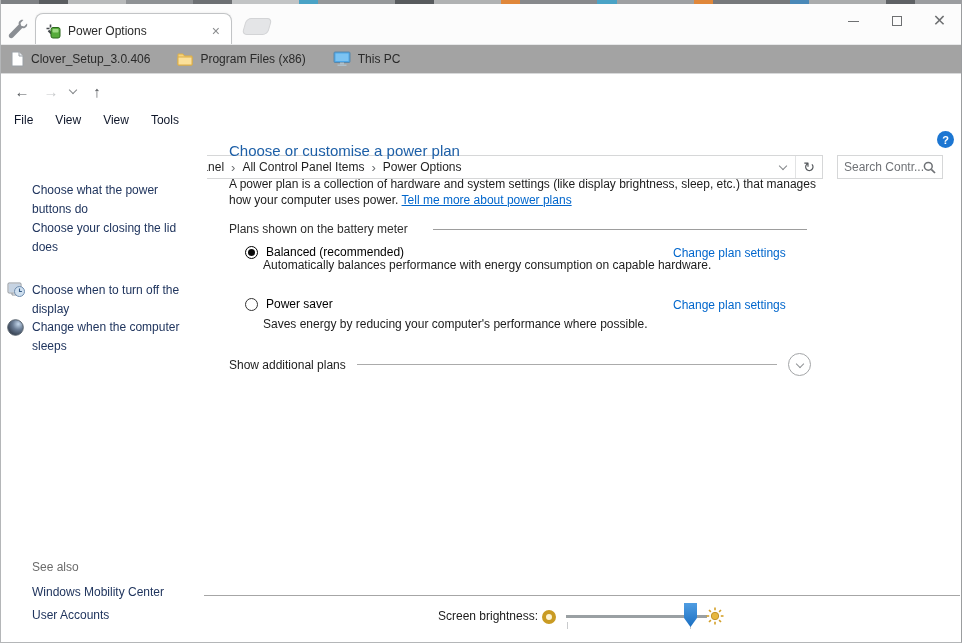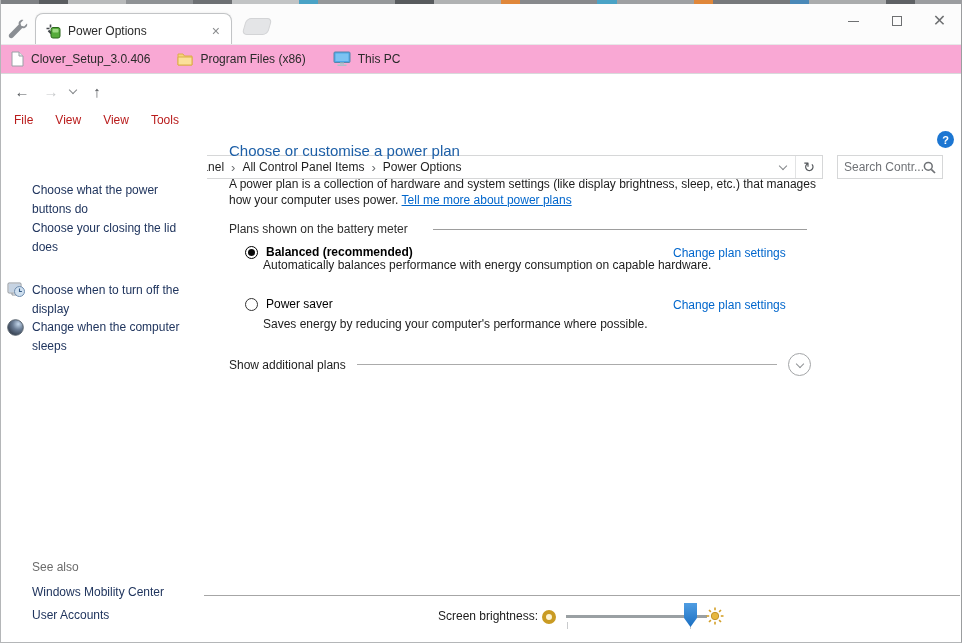--- a/index.html
+++ b/index.html
@@ -25,21 +25,21 @@
   .tab-close { color:#8a8c8e; font-size:14px; line-height:14px; padding:0 2px; cursor:default; }
   .newtab { position:absolute; left:243px; top:14px; width:26px; height:17px; background:#e4e5e7;
             border:1px solid #d3d4d6; border-radius:5px; transform:skewX(-16deg); }
   .win-controls { position:absolute; right:2px; top:2px; display:flex; }
   .win-btn { width:43px; height:30px; display:flex; align-items:center; justify-content:center; }
   .glyph-min { width:11px; height:0; border-top:1px solid #6e7072; }
   .glyph-max { width:10px; height:10px; border:1px solid #6e7072; }
   .glyph-close { font-size:16px; color:#6e7072; line-height:16px; }
 
   
-  .bookmarks { position:absolute; left:0; top:44px; width:962px; height:30px; background:#f9a8d4;
+  .bookmarks { position:absolute; left:0; top:44px; width:962px; height:30px; background:#a3a3a3;
                border-top:1px solid #e7e8e9; border-bottom:1px solid #d8d9da;
                display:flex; align-items:center; padding-left:10px; }
   .bookmark { display:flex; align-items:center; gap:7px; margin-right:27px; color:#2a2a2a; }
 
   
   .navbar { position:absolute; left:0; top:76px; width:962px; height:30px; background:#fff; }
   .nav-btn { position:absolute; top:3px; width:26px; height:24px; display:flex; align-items:center;
              justify-content:center; font-size:15px; }
   .back { left:8px; color:#53575b; }
   .fwd { left:37px; color:#c8cacc; }
@@ -58,21 +58,21 @@
                   color:#53575b; font-size:14px; }
   .searchbox { position:absolute; left:836px; top:79px; width:106px; height:24px; border:1px solid #d6d7d8;
                display:flex; align-items:center; padding:0 6px; background:#fff; }
   .searchbox input { flex:1; border:none; outline:none; font-family:"Liberation Sans",sans-serif;
                      font-size:12px; color:#555; width:70px; background:transparent; }
   .searchbox input::placeholder { color:#6f7276; opacity:1; }
 
   
   .menubar { position:absolute; left:0; top:108px; width:962px; height:24px; background:#fff;
              display:flex; align-items:center; padding-left:13px; }
-  .menu-item { margin-right:22px; color:#b91c1c; }
+  .menu-item { margin-right:22px; color:#0f172a; }
 
   
   .help-icon { position:absolute; right:7px; top:131px; width:17px; height:17px; border-radius:50%;
                background:#1c76d2; color:#fff; font-weight:bold; font-size:11px;
                display:flex; align-items:center; justify-content:center; }
 
   
   .sidebar { position:absolute; left:0; top:132px; width:206px; height:511px; background:#fff; }
   .side-link { position:absolute; left:31px; width:160px; line-height:19px; color:#20355e; cursor:default; }
   .side-icon { position:absolute; left:6px; }
@@ -86,21 +86,21 @@
   .link.u { text-decoration:underline; }
   .section-row { position:absolute; left:0; top:90px; width:578px; display:flex; align-items:center;gap:17px; }
   .section-label { color:#2e2e2e; white-space:nowrap; }
   .section-line { flex:1; height:1px; background:#9d9d9d; margin-left:8px; }
   .radio { width:13px; height:13px; border:1px solid #333; border-radius:50%; background:#fff;
            position:relative; flex:none; }
   .radio.sel { border-color:#000; }
   .radio.sel::after { content:""; position:absolute; inset:2px; background:#0a0a0a; border-radius:50%; }
   .plan-row { position:absolute; left:16px; display:flex; align-items:center; gap:8px; }
   .plan-name { color:#000; }
-  .plan-name.bold { font-weight:bold; }
+  .plan-name.bold { font-weight:normal; }
   .plan-desc { position:absolute; left:34px; color:#1c1c1c; }
   .plan-link { position:absolute; left:444px; color:#0066cc; white-space:nowrap; }
   .show-row { position:absolute; left:0; top:221px; width:582px; display:flex; align-items:center; }
   .show-line { flex:1; height:1px; background:#ababab; margin:0 11px; }
   .chev-circle { width:23px; height:23px; border:1px solid #a3a5a7; border-radius:50%; flex:none;
                  display:flex; align-items:center; justify-content:center; background:#fff; }
   .chev-circle .chev { border-color:#909396; margin-top:-2px; }
 
   
   .footer-line { position:absolute; left:203px; top:595px; width:756px; height:1px; background:#a6a6a6; }

